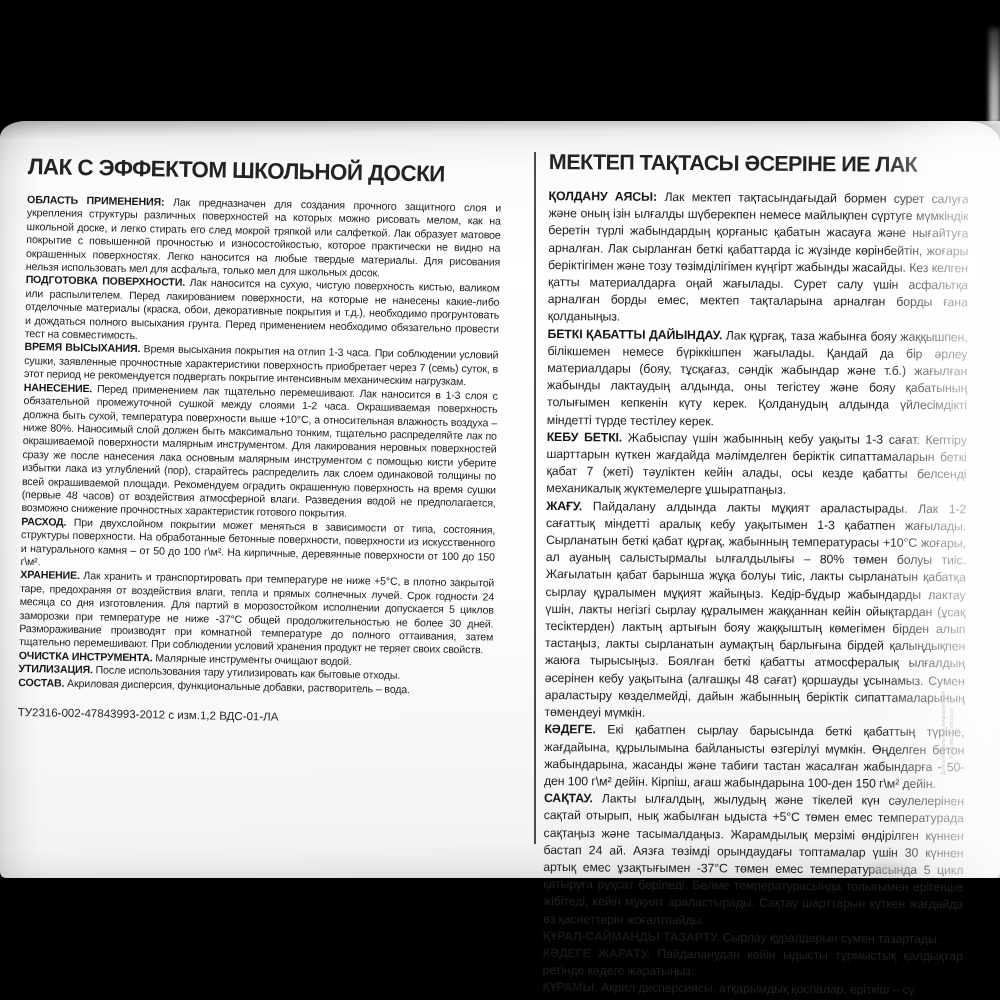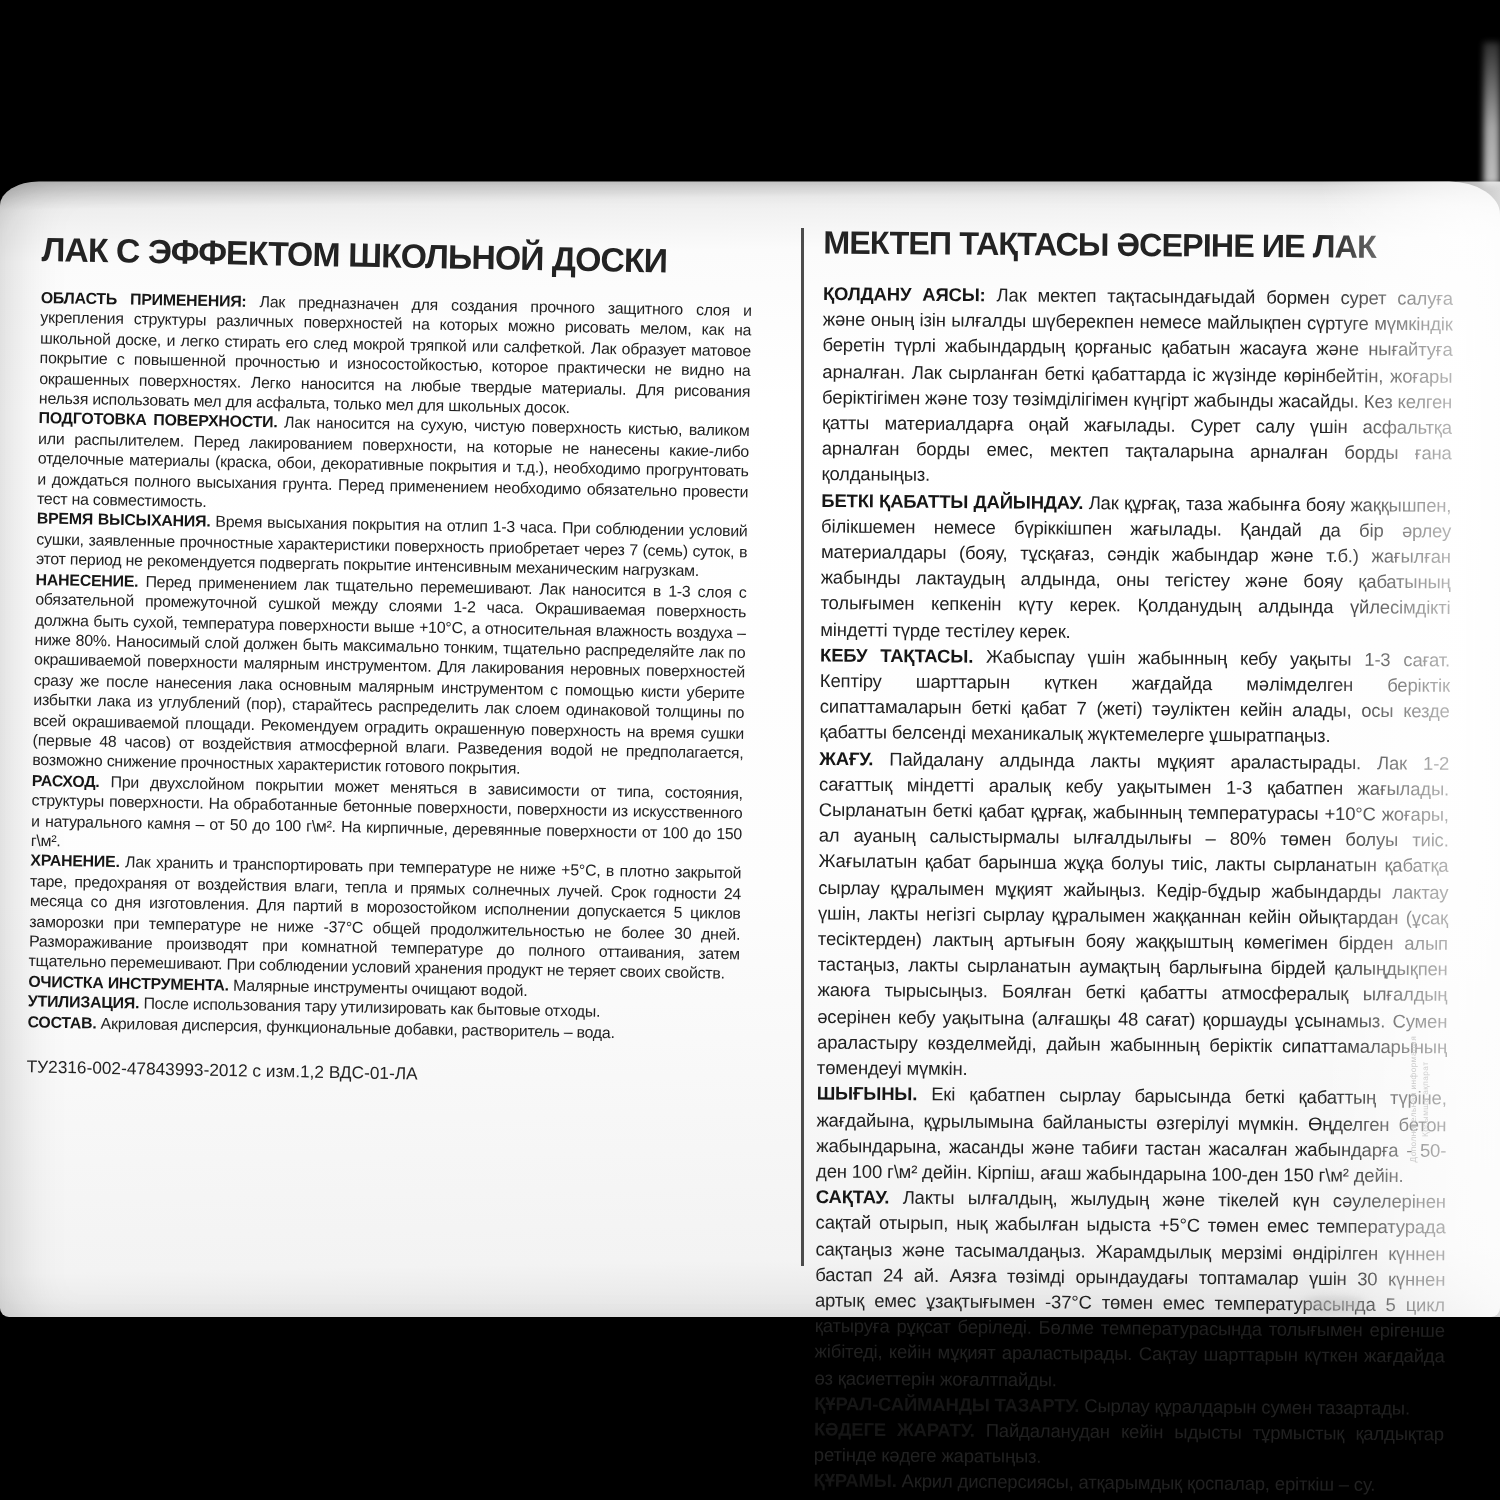--- a/index.html
+++ b/index.html
@@ -86,23 +86,23 @@
       <div class="footer">ТУ2316-002-47843993-2012 с изм.1,2 ВДС-01-ЛА</div>
     </div>
 
     <div class="divider"></div>
 
     <div class="col col-right">
       <h1>МЕКТЕП ТАҚТАСЫ ӘСЕРІНЕ ИЕ ЛАК</h1>
       <div class="body">
           <p class="sec"><b class="hdr">ҚОЛДАНУ АЯСЫ: </b>Лак мектеп тақтасындағыдай бормен сурет салуға және оның ізін ылғалды шүберекпен немесе майлықпен сүртуге мүмкіндік беретін түрлі жабындардың қорғаныс қабатын жасауға және нығайтуға арналған. Лак сырланған беткі қабаттарда іс жүзінде көрінбейтін, жоғары беріктігімен және тозу төзімділігімен күңгірт жабынды жасайды. Кез келген қатты материалдарға оңай жағылады. Сурет салу үшін асфальтқа арналған борды емес, мектеп тақталарына арналған борды ғана қолданыңыз.</p>
           <p class="sec"><b class="hdr">БЕТКІ ҚАБАТТЫ ДАЙЫНДАУ. </b>Лак құрғақ, таза жабынға бояу жаққышпен, білікшемен немесе бүріккішпен жағылады. Қандай да бір әрлеу материалдары (бояу, тұсқағаз, сәндік жабындар және т.б.) жағылған жабынды лактаудың алдында, оны тегістеу және бояу қабатының толығымен кепкенін күту керек. Қолданудың алдында үйлесімдікті міндетті түрде тестілеу керек.</p>
-          <p class="sec"><b class="hdr">КЕБУ ТАҚТАСЫ. </b>Жабыспау үшін жабынның кебу уақыты 1-3 сағат. Кептіру шарттарын күткен жағдайда мәлімделген беріктік сипаттамаларын беткі қабат 7 (жеті) тәуліктен кейін алады, осы кезде қабатты белсенді механикалық жүктемелерге ұшыратпаңыз.</p>
+          <p class="sec"><b class="hdr">КЕБУ БЕТКІ. </b>Жабыспау үшін жабынның кебу уақыты 1-3 сағат. Кептіру шарттарын күткен жағдайда мәлімделген беріктік сипаттамаларын беткі қабат 7 (жеті) тәуліктен кейін алады, осы кезде қабатты белсенді механикалық жүктемелерге ұшыратпаңыз.</p>
           <p class="sec"><b class="hdr">ЖАҒУ. </b>Пайдалану алдында лакты мұқият араластырады. Лак 1-2 сағаттық міндетті аралық кебу уақытымен 1-3 қабатпен жағылады. Сырланатын беткі қабат құрғақ, жабынның температурасы +10°С жоғары, ал ауаның салыстырмалы ылғалдылығы – 80% төмен болуы тиіс. Жағылатын қабат барынша жұқа болуы тиіс, лакты сырланатын қабатқа сырлау құралымен мұқият жайыңыз. Кедір-бұдыр жабындарды лактау үшін, лакты негізгі сырлау құралымен жаққаннан кейін ойықтардан (ұсақ тесіктерден) лактың артығын бояу жаққыштың көмегімен бірден алып тастаңыз, лакты сырланатын аумақтың барлығына бірдей қалыңдықпен жаюға тырысыңыз. Боялған беткі қабатты атмосфералық ылғалдың әсерінен кебу уақытына (алғашқы 48 сағат) қоршауды ұсынамыз. Сумен араластыру көзделмейді, дайын жабынның беріктік сипаттамаларының төмендеуі мүмкін.</p>
-          <p class="sec"><b class="hdr">ШЫҒЫНЫ. </b>Екі қабатпен сырлау барысында беткі қабаттың түріне, жағдайына, құрылымына байланысты өзгерілуі мүмкін. Өңделген бетон жабындарына, жасанды және табиғи тастан жасалған жабындарға - 50-ден 100 г\м² дейін. Кірпіш, ағаш жабындарына 100-ден 150 г\м² дейін.</p>
+          <p class="sec"><b class="hdr">КӘДЕГЕ. </b>Екі қабатпен сырлау барысында беткі қабаттың түріне, жағдайына, құрылымына байланысты өзгерілуі мүмкін. Өңделген бетон жабындарына, жасанды және табиғи тастан жасалған жабындарға - 50-ден 100 г\м² дейін. Кірпіш, ағаш жабындарына 100-ден 150 г\м² дейін.</p>
           <p class="sec"><b class="hdr">САҚТАУ. </b>Лакты ылғалдың, жылудың және тікелей күн сәулелерінен сақтай отырып, нық жабылған ыдыста +5°С төмен емес температурада сақтаңыз және тасымалдаңыз. Жарамдылық мерзімі өндірілген күннен бастап 24 ай. Аязға төзімді орындаудағы топтамалар үшін 30 күннен артық емес ұзақтығымен -37°С төмен емес температурасында 5 цикл қатыруға рұқсат беріледі. Бөлме температурасында толығымен ерігенше жібітеді, кейін мұқият араластырады. Сақтау шарттарын күткен жағдайда өз қасиеттерін жоғалтпайды.</p>
           <p class="sec"><b class="hdr">ҚҰРАЛ-САЙМАНДЫ ТАЗАРТУ. </b>Сырлау құралдарын сумен тазартады.</p>
           <p class="sec"><b class="hdr">КӘДЕГЕ ЖАРАТУ. </b>Пайдаланудан кейін ыдысты тұрмыстық қалдықтар ретінде кәдеге жаратыңыз.</p>
           <p class="sec"><b class="hdr">ҚҰРАМЫ. </b>Акрил дисперсиясы, атқарымдық қоспалар, еріткіш – су.</p>
         </div>
 
     </div>
 
     <div class="side-note">
       <span>Дополнительная информация</span>

